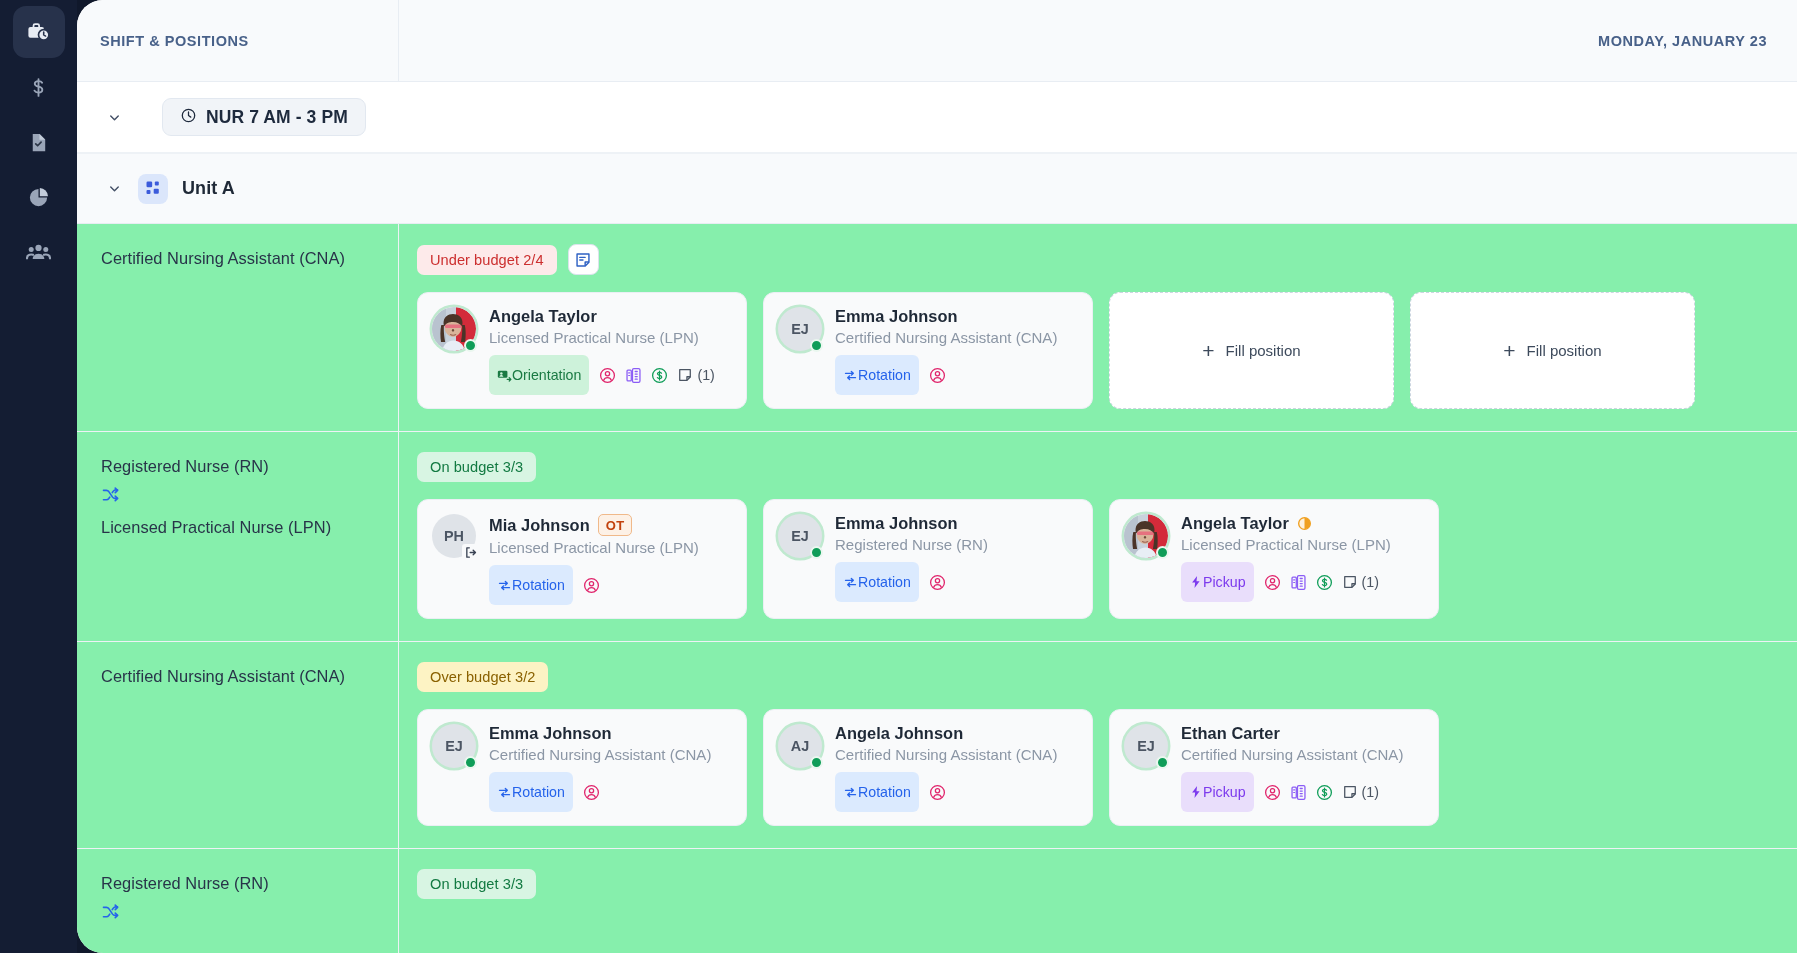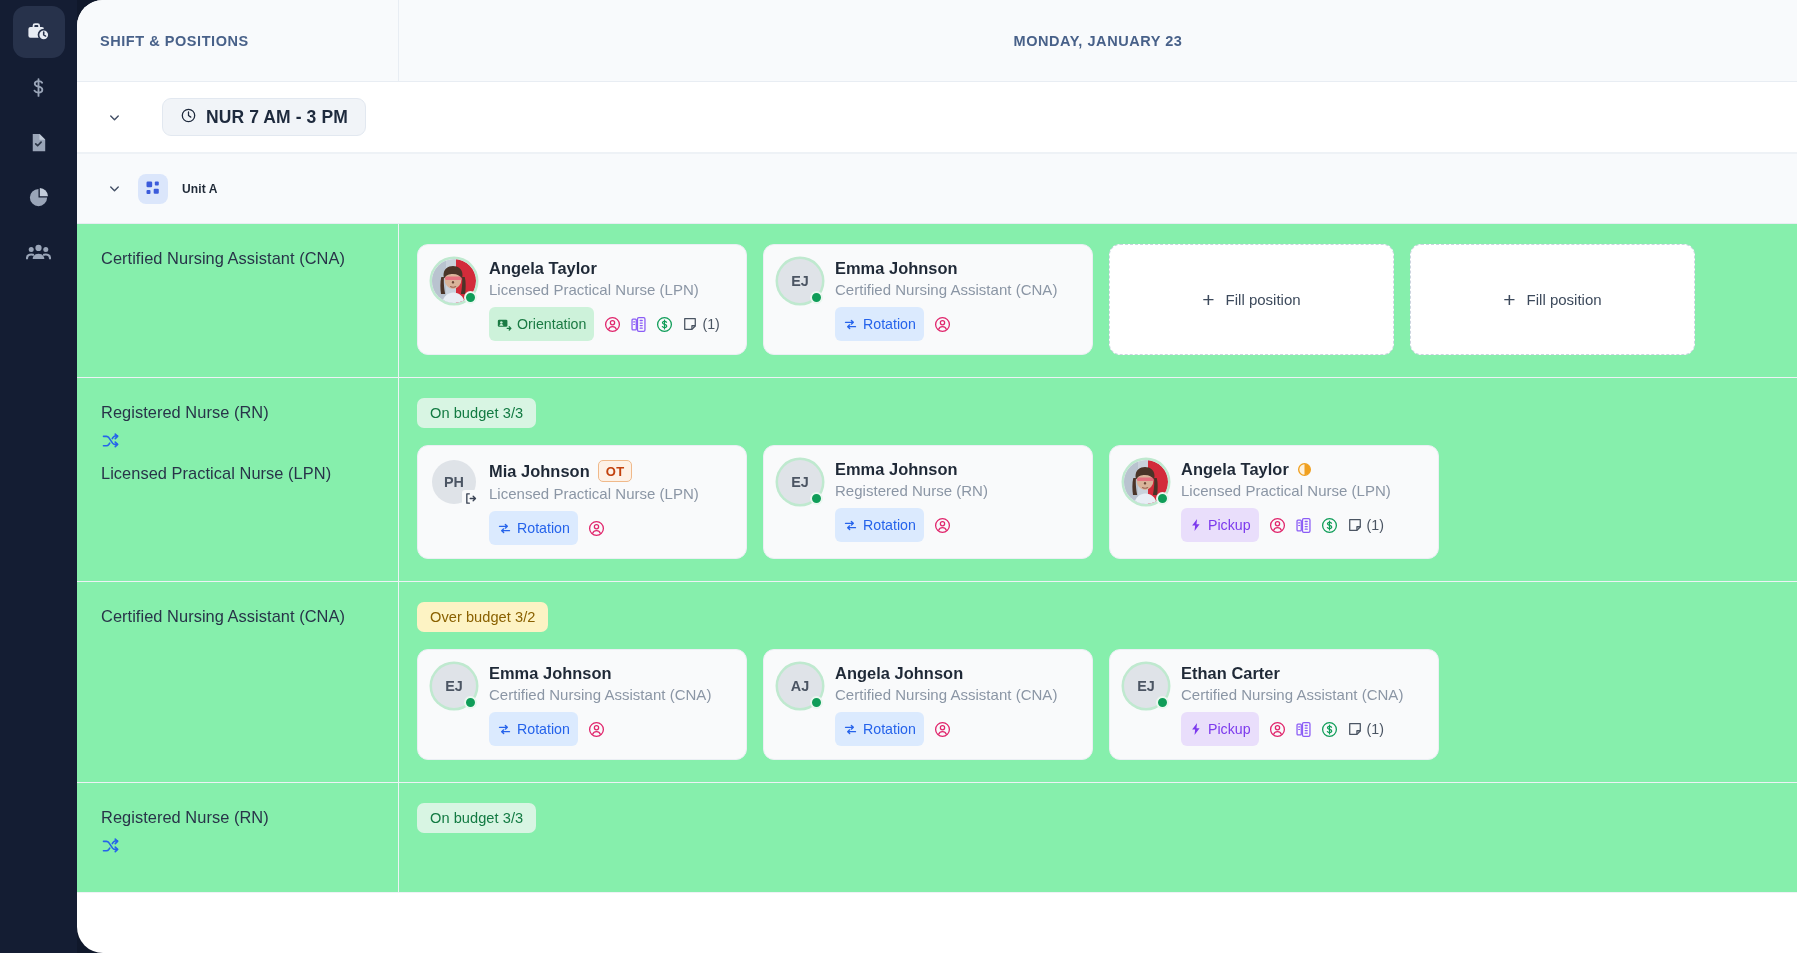--- a/index.html
+++ b/index.html
@@ -57,21 +57,22 @@
     padding-left: 23px;
     border-right: 1px solid #e8edf3;
   }
   .head-left span {
     font-size: 14.5px; font-weight: 700;
     letter-spacing: .55px;
     color: #486189;
   }
   .head-right {
     flex: 1 1 auto;
-    display: flex; align-items: center; justify-content: center;
+    display: flex; align-items: center; justify-content: flex-end;
+    padding-right: 30px;
   }
   .head-right span {
     font-size: 14.5px; font-weight: 700;
     letter-spacing: .55px;
     color: #486189;
   }
 
   
   .shift-row {
     height: 71px;
@@ -112,21 +113,21 @@
   }
   .unit-badge {
     width: 30px; height: 30px;
     border-radius: 8px;
     margin-left: 11px;
     display: flex; align-items: center; justify-content: center;
     flex: 0 0 30px;
   }
   .unit-name {
     margin-left: 14px;
-    font-size: 12px; font-weight: 600;
+    font-size: 18px; font-weight: 600;
     color: #1f2937; letter-spacing: .1px;
   }
 
   
   .pos-row {
     display: flex;
     border-bottom: 1px solid #eef2f6;
     min-height: 110px;
     background: #86efac;
   }
@@ -213,22 +214,22 @@
     border:1px solid #f0b98a; border-radius:5px;
     background:#fdf1e6; color:#c2410c;
     font-size:13px; font-weight:700; letter-spacing:.3px;
   }
   .card-role {
     font-size: 15px; color:#8b96a5;
     margin-top: 3px; white-space: nowrap; letter-spacing:.02px;
   }
   .card-tags { display:flex; align-items:center; gap:10px; margin-top: 9px; }
   .tag {
-    display:inline-flex; align-items:center; gap:5px;
-    height:34px; padding: 0 8px;
+    display:inline-flex; align-items:center; 
+    height:40px; padding: 0 8px;
     border-radius:6px;
     font-size:14.2px; font-weight:500;
   }
   .tag.orientation { background:#cdf2da; color:#1a7a43; }
   .tag.rotation    { background:#dbeafe; color:#2563eb; }
   .tag.pickup      { background:#e9defb; color:#7c3aed; }
   .mini-icons { display:flex; align-items:center; gap:9px; }
   .note-count { font-size:14.2px; color:#4b5563; margin-left:1px; }
   .note-grp { display:flex; align-items:center; gap:3px; }
 
@@ -345,20 +346,30 @@
       <rect x="9.2" y="9.2" width="5.4" height="5.4" rx="1.2" fill="#3b5bdb"></rect>
     </svg>
             </div>
             <div class="unit-name">Unit A</div>
           </div>
           <div class="pos-row">
             <div class="pos-left">
               <div class="pos-label">Certified Nursing Assistant (CNA)</div>
             </div>
             <div class="pos-right">
+              <div class="budget-line">
+                <span class="budget-chip under">Under budget 2/4</span>
+                <div class="note-btn">
+                  <svg width="18" height="18" viewBox="0 0 20 20" fill="none">
+      <path d="M3.4 3.4h13.2v9.1l-4.1 4.1H3.4z" stroke="#2f62c4" stroke-width="1.6" stroke-linejoin="round"></path>
+      <path d="M16.6 12.2h-4.2v4.3" stroke="#2f62c4" stroke-width="1.6" stroke-linejoin="round"></path>
+      <path d="M6.4 7.1h6M6.4 10h3.6" stroke="#2f62c4" stroke-width="1.5" stroke-linecap="round"></path>
+    </svg>
+                </div>
+              </div>
               <div class="cards">
                 <div class="card">
                   <div class="avatar-wrap">
                     <div class="avatar ring photo">
                       <svg viewBox="0 0 44 44" width="44" height="44">
       <defs>
                           <clipPath id="cp">
                             <circle cx="22" cy="22" r="22"></circle>
                           </clipPath>
                         </defs>

